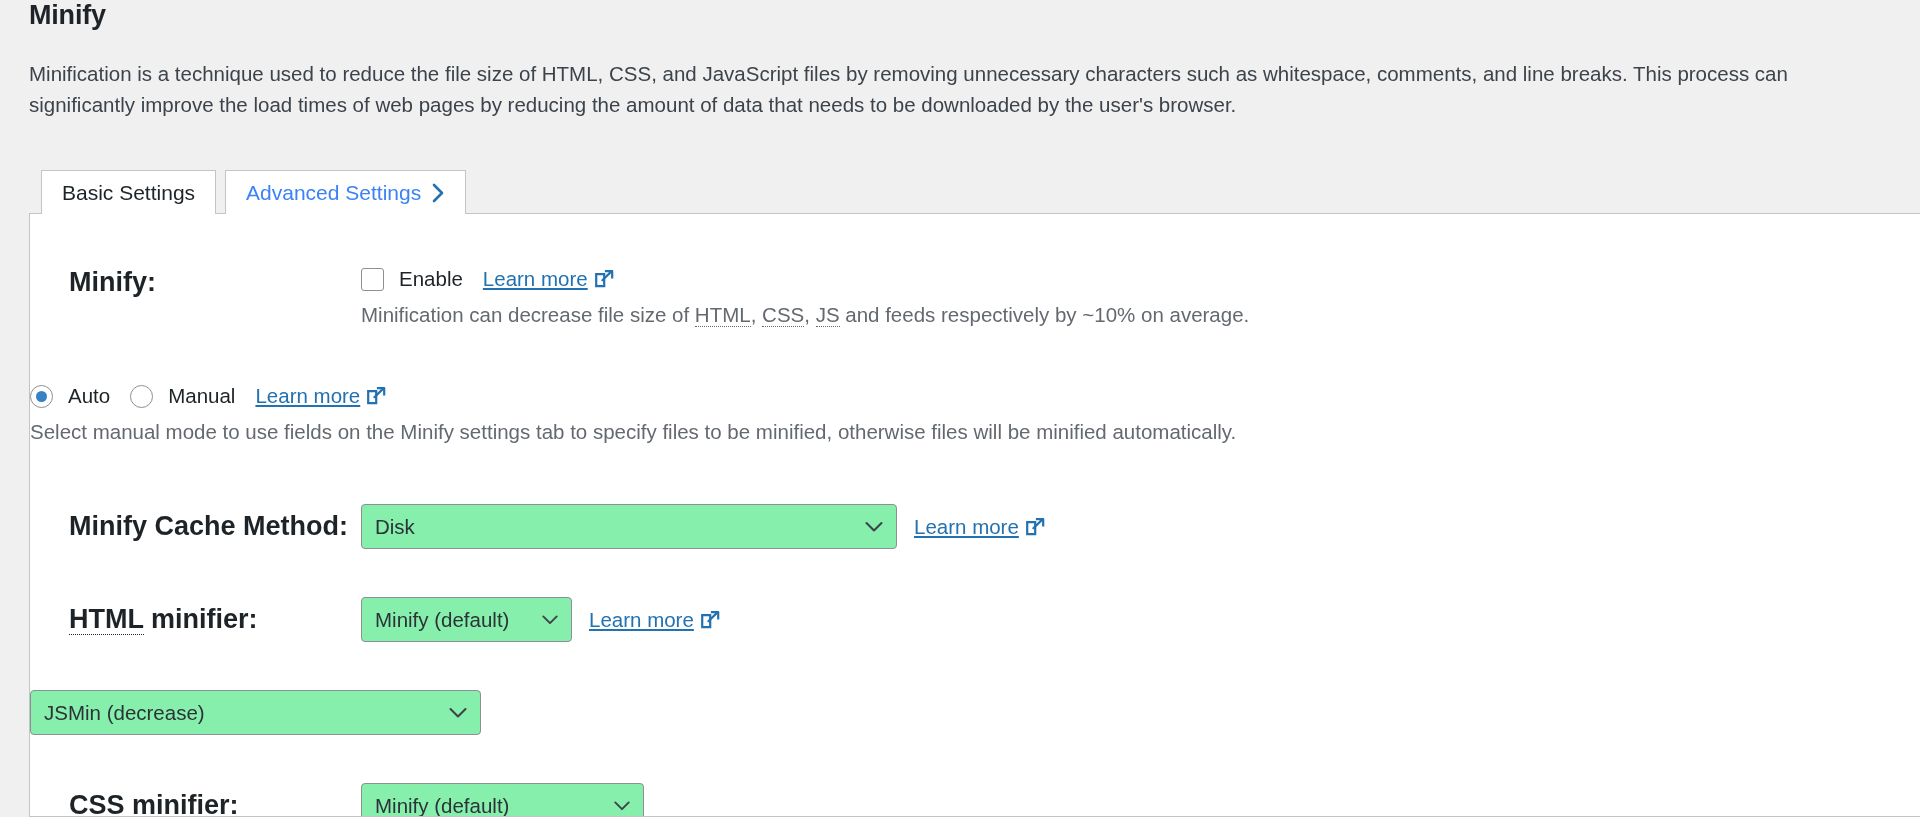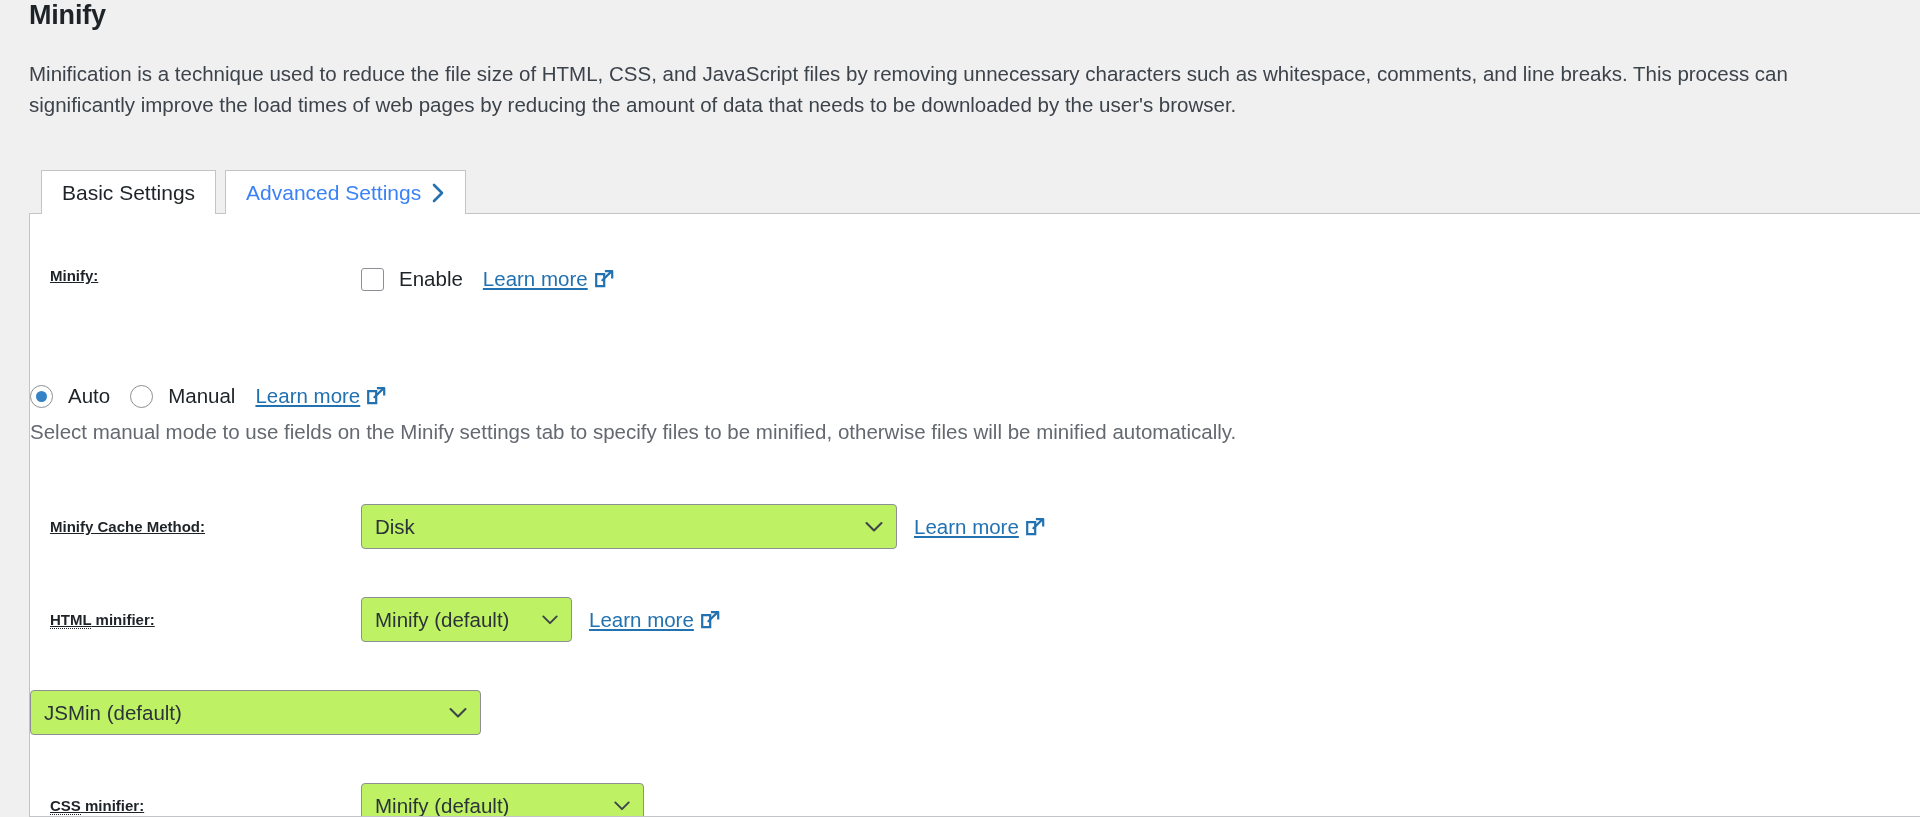--- a/index.html
+++ b/index.html
@@ -94,26 +94,25 @@
   
   .row {
     position: absolute;
     left: 0;
     width: 100%;
     display: flex;
   }
   .row-label {
     width: 331px;
     flex: 0 0 331px;
-    padding-left: 20px;
-    font-size: 15px;
+    padding-left: 39px;
+    font-size: 27px;
     font-weight: bold;
     color: #1d2327;
     white-space: nowrap;
-    text-decoration: underline;
   }
   .row-field {
     flex: 1 1 auto;
     min-width: 0;
   }
 
   .abbr {
     border-bottom: 1px dotted #646970;
     text-decoration: none;
   }
@@ -192,21 +191,21 @@
   }
 
   
   .sel {
     position: relative;
     display: inline-flex;
     align-items: center;
     height: 45px;
     border: 1px solid #8c8f94;
     border-radius: 4px;
-    background: #bef264;
+    background: #86efac;
     padding: 0 42px 0 13px;
     font-size: 20.5px;
     color: #2c3338;
     cursor: pointer;
     box-shadow: 0 0 0 transparent;
     white-space: nowrap;
   }
   .sel .arrow {
     position: absolute;
     right: 12px;
@@ -256,20 +255,23 @@
           <a class="learn gapL">
             <span class="lm-text">Learn more</span>
             <span class="ext">
               <svg width="20" height="20" viewBox="0 0 20 20" fill="none" xmlns="http://www.w3.org/2000/svg">
                 <path d="M2.2 5.2 H10.2 V17.2 H2.2 Z" stroke="#2271b1" stroke-width="2.2"></path>
                 <path d="M8.4 11.2 L17.2 2.6" stroke="#2271b1" stroke-width="2.2" stroke-linecap="round"></path>
                 <path d="M10.9 2.2 H18.2 V9.5" stroke="#2271b1" stroke-width="2.2" stroke-linejoin="round" fill="none"></path>
               </svg>
             </span>
           </a>
+        </div>
+        <div class="desc">
+          <span>Minification can decrease file size of </span><span class="abbr">HTML</span><span>, </span><span class="abbr">CSS</span><span>, </span><span class="abbr">JS</span><span> and feeds respectively by ~10% on average.</span>
         </div>
       </div>
     </div>
 
     <div class="row" style="top:170px;">
       <div class="row-field">
         <div class="inline">
           <span class="radio checked"></span>
           <span class="ctrl-text">Auto</span>
           <span class="radio gapL"></span>
@@ -333,21 +335,21 @@
               <path d="M10.9 2.2 H18.2 V9.5" stroke="#2271b1" stroke-width="2.2" stroke-linejoin="round" fill="none"></path>
             </svg>
           </span>
         </a>
       </div>
     </div>
 
     <div class="row" style="top:476px; align-items:center;">
       <div class="row-field inline">
         <span class="sel w-js">
-          <span>JSMin (default)</span>
+          <span>JSMin (decrease)</span>
           <span class="arrow">
             <svg width="20" height="13" viewBox="0 0 20 13" fill="none" xmlns="http://www.w3.org/2000/svg">
               <path d="M2.5 2.5 L10 10 L17.5 2.5" stroke="#3c434a" stroke-width="2.1" stroke-linecap="round" stroke-linejoin="round"></path>
             </svg>
           </span>
         </span>
       </div>
     </div>
 
     <div class="row" style="top:569px; align-items:center;">

